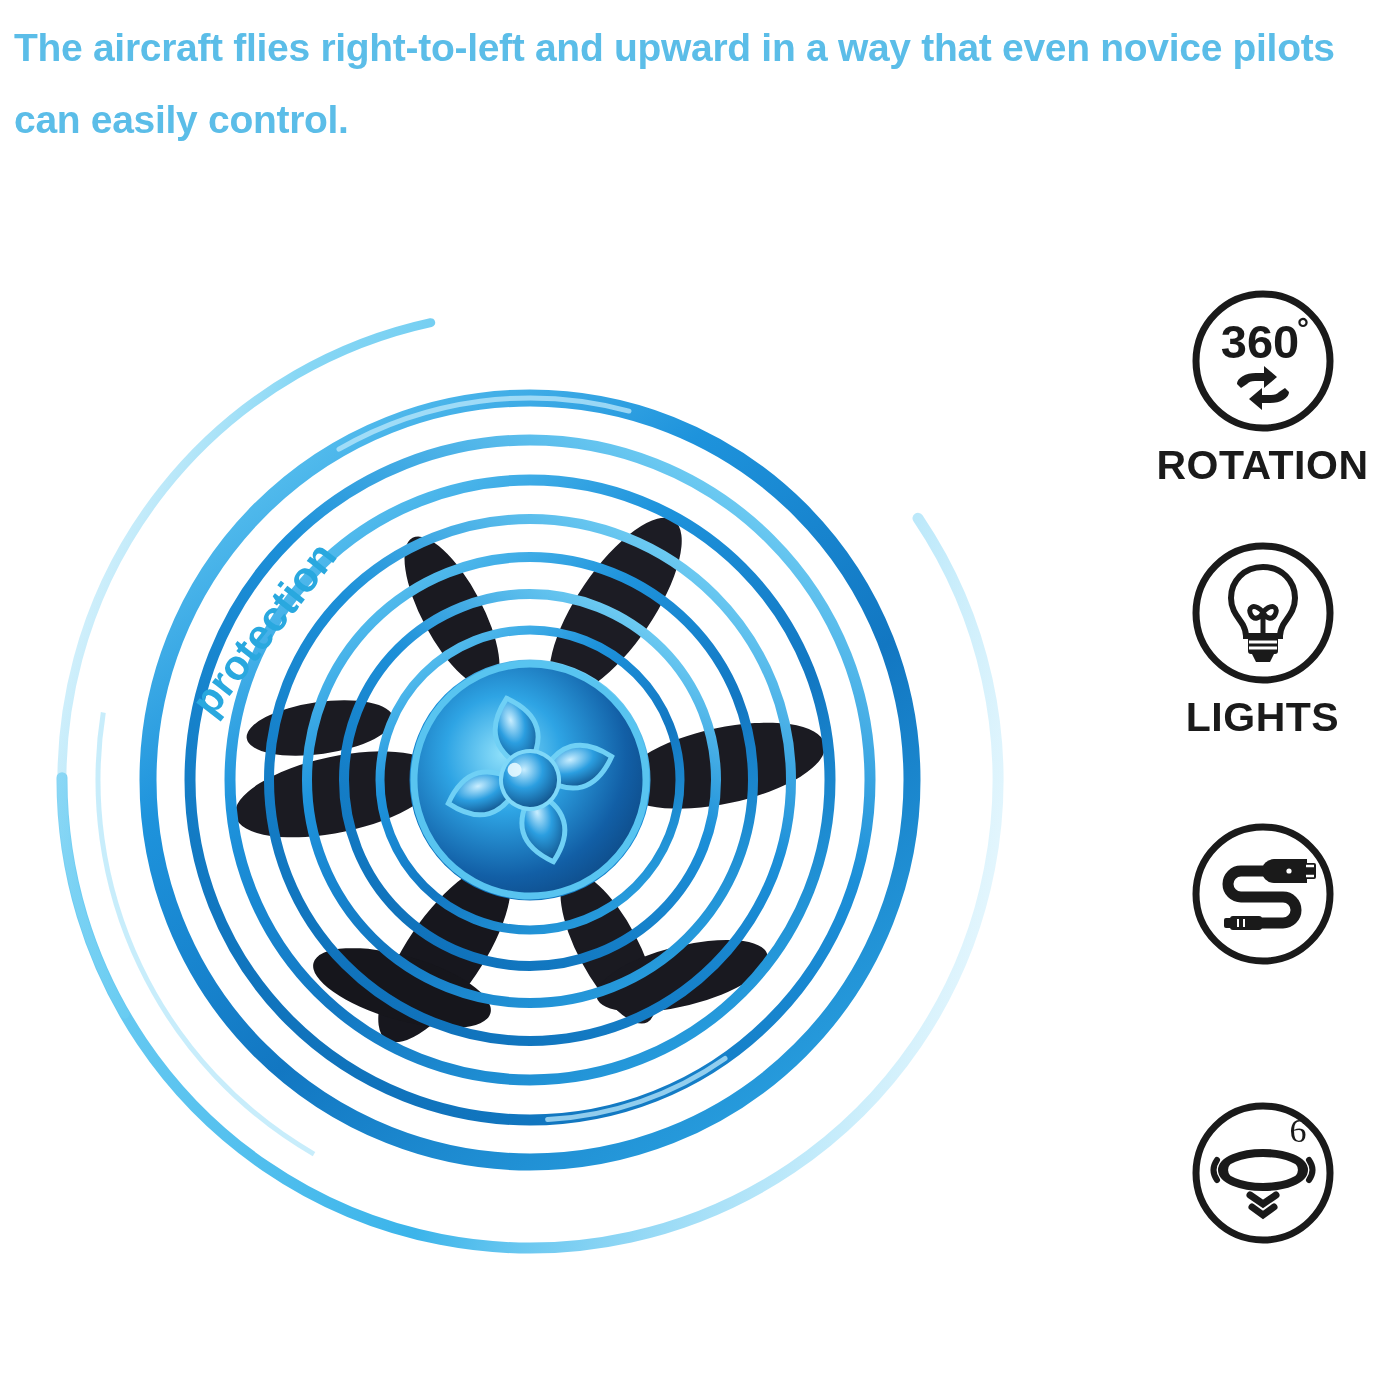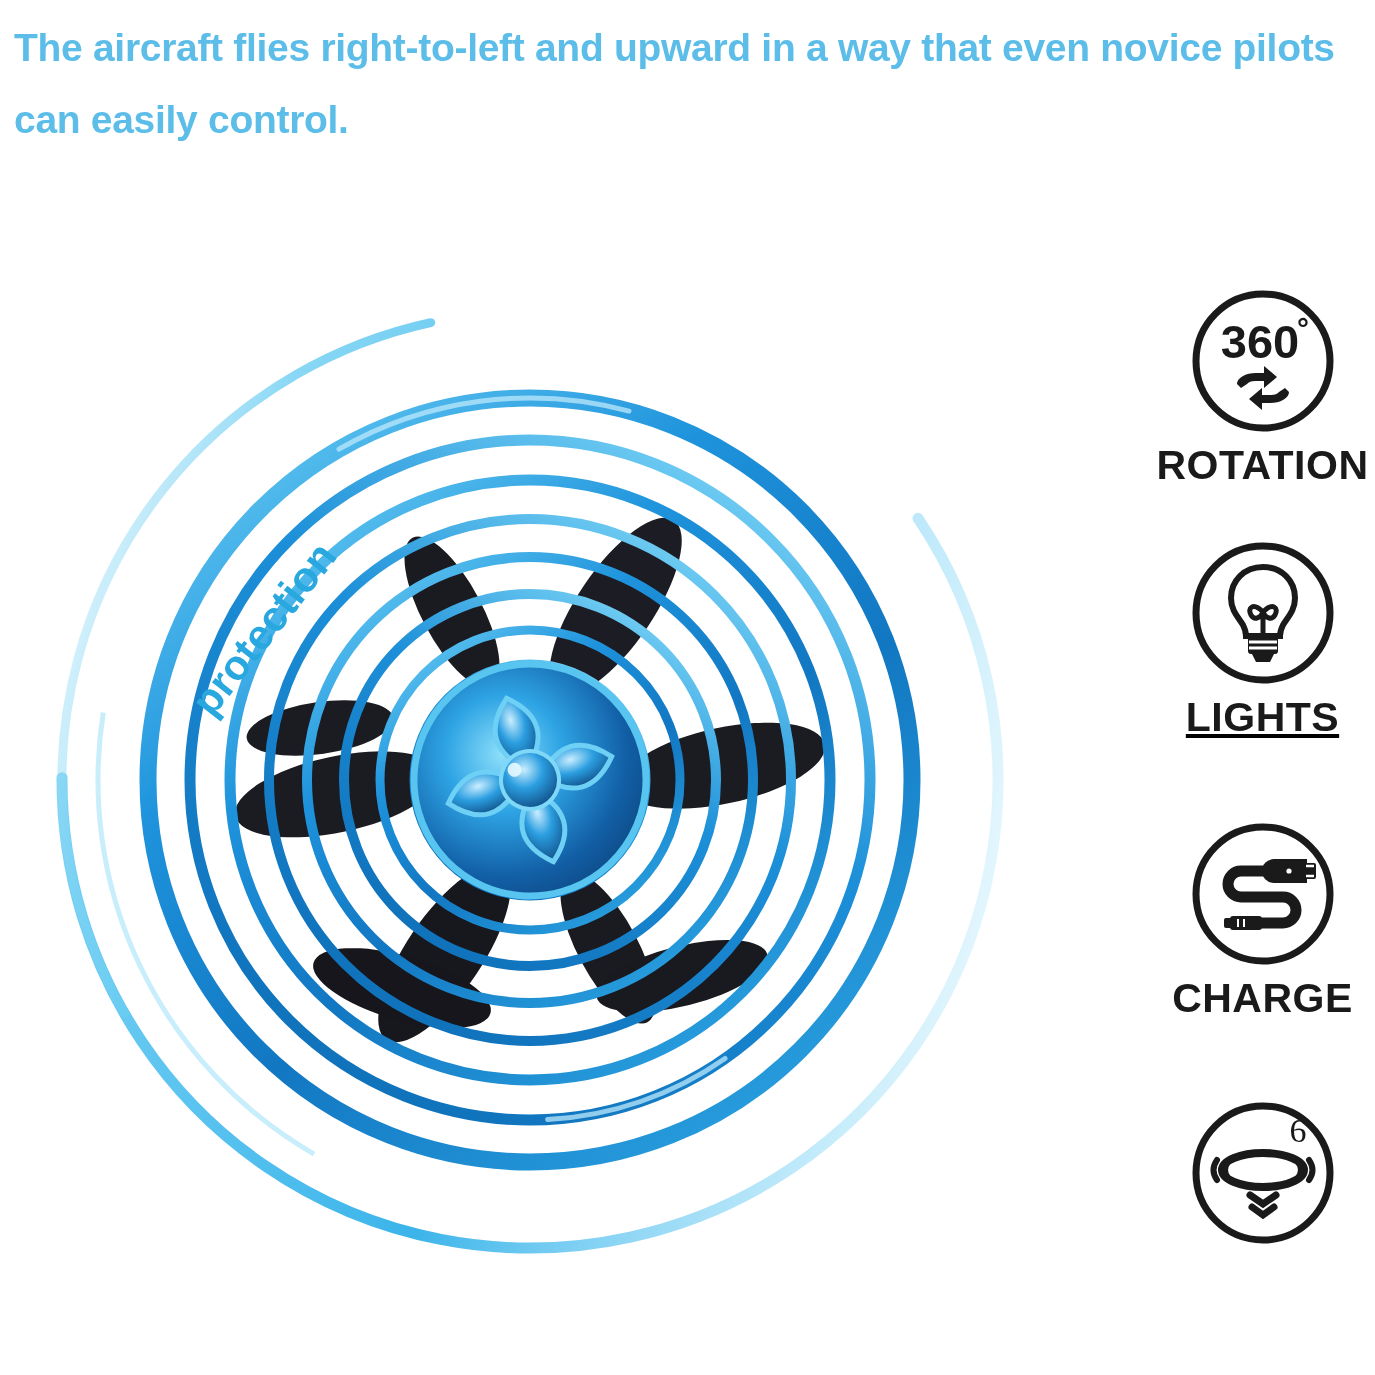--- a/index.html
+++ b/index.html
@@ -79,21 +79,21 @@
     display: block;
     margin-top: 8px;
     color: #1A1A1A;
     font-family: "Liberation Sans", sans-serif;
     font-weight: bold;
     font-size: 41px;
     letter-spacing: 0.5px;
     line-height: 46px;
   }
   #feature-rotation { top: 0px; }
-  #feature-lights   { top: 252px; text-decoration: underline; }
+  #feature-lights   { top: 252px; }
   #feature-charge   { top: 533px; }
   #feature-auto     { top: 812px; }
 </style>
 </head>
 <body>
 
 <div id="page">
 
   <div id="headline">The aircraft flies right-to-left and upward in a way that even novice pilots can easily control.</div>
 
@@ -271,21 +271,20 @@
         </g>
         <g>
           <rect x="40" y="95" width="32" height="14" rx="3" fill="#1A1A1A"></rect>
           <rect x="34" y="97" width="8" height="10" rx="2" fill="#1A1A1A"></rect>
           <g stroke="#FFFFFF" stroke-width="2">
             <line x1="48" y1="98" x2="48" y2="106"></line>
             <line x1="54" y1="98" x2="54" y2="106"></line>
           </g>
         </g>
       </svg>
-      <span class="feature-label">CHARGE</span>
     </div>
 
     <div class="feature" id="feature-auto">
       <svg class="feature-icon" width="146" height="146" viewBox="0 0 146 146">
         <circle cx="73" cy="73" r="67" fill="none" stroke="#1A1A1A" stroke-width="7"></circle>
         <ellipse cx="73" cy="70" rx="41" ry="17" fill="none" stroke="#1A1A1A" stroke-width="8"></ellipse>
         <text x="108" y="42" text-anchor="middle" font-family="Liberation Serif, serif" font-size="34" fill="#1A1A1A">6</text>
         <g fill="none" stroke="#1A1A1A" stroke-width="6" stroke-linecap="round">
           <path d="M27 60 q-7 10 0 20"></path>
           <path d="M38 62 q-6 8 0 16"></path>

